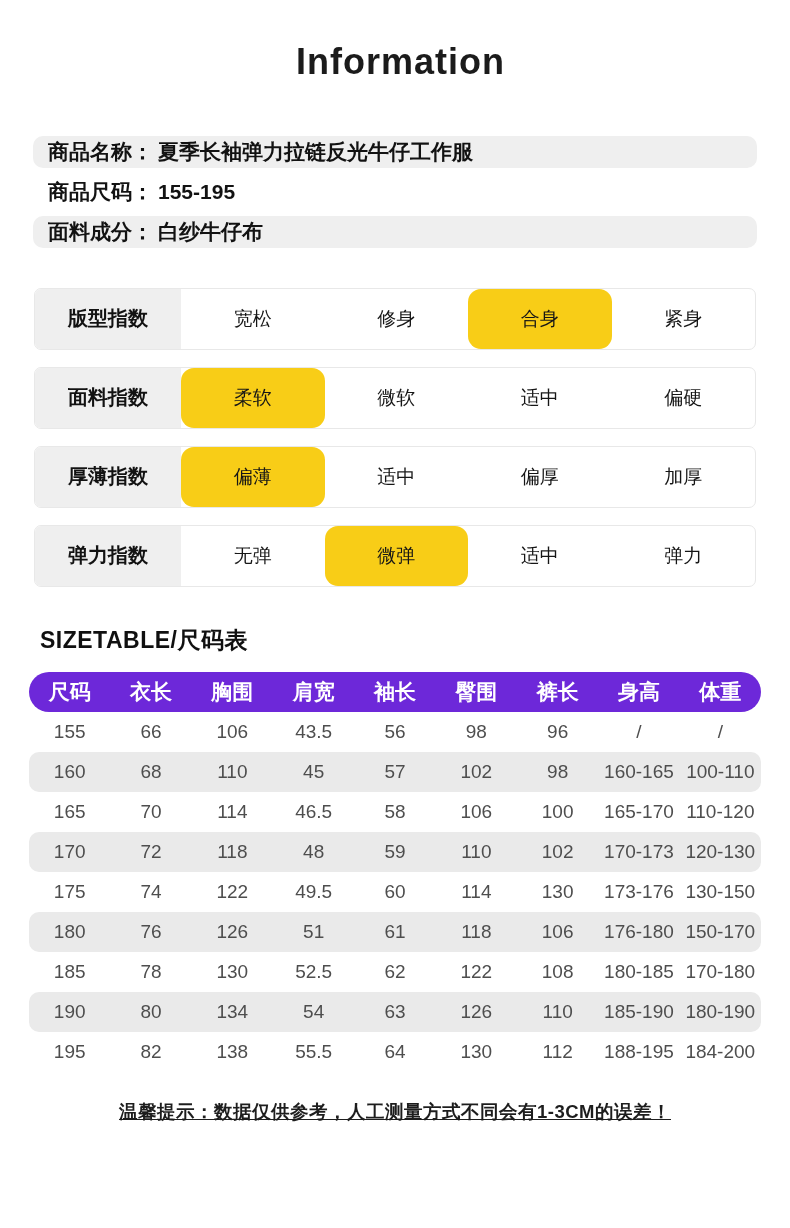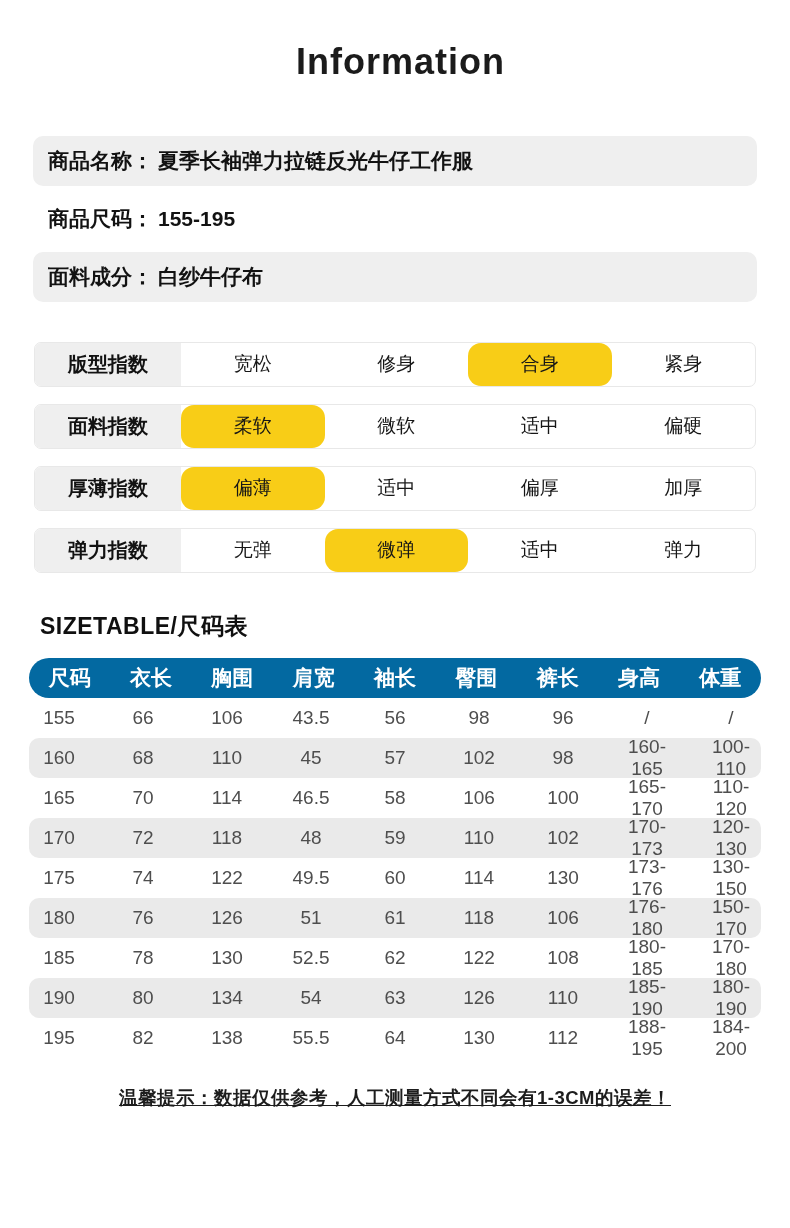--- a/index.html
+++ b/index.html
@@ -8,53 +8,53 @@
     width: 790px; min-height: 1228px; margin: 0 auto;
     font-family: "Liberation Sans", "DejaVu Sans", sans-serif;
     color: #111;
   }
   .hero { text-align: center; padding-top: 42px; padding-left: 11px; }
   .title-en { font-size: 36px; font-weight: 700; color: #1b1b1b; letter-spacing: 1px; line-height: 1.1; }
   .title-zh { font-size: 57px; font-weight: 700; color: #0d0d0d; margin-top: 14px; letter-spacing: 4px; line-height: 1.1; }
 
   .info-list { margin: 54px 33px 0; }
   .info-row {
-    height: 50px; border-radius: 10px; display: flex; align-items: center;
+    height: 32px; border-radius: 10px; display: flex; align-items: center;
     padding-left: 15px; font-size: 21px; font-weight: 700; color: #121212;
     margin-bottom: 8px; background: #ffffff;
   }
   .info-row.shaded { background: var(--shade, #efefef); }
   .info-value { margin-left: 5px; }
 
   .index-list { margin: 40px 34px 0; }
   .index-row {
-    display: flex; height: 45px; border: 1.5px solid #e8e8e8; border-radius: 7px;
+    display: flex; height: 62px; border: 1.5px solid #e8e8e8; border-radius: 7px;
     margin-bottom: 17px; overflow: hidden; background: #fff; align-items: stretch; margin-top: 12px;
   }
   .index-label {
     flex: 0 0 146px; background: var(--shade, #efefef);
     display: flex; align-items: center; justify-content: center;
     font-size: 20px; font-weight: 700; color: #121212;
   }
   .index-options { flex: 1; display: flex; }
   .index-option {
     flex: 1; display: flex; align-items: center; justify-content: center;
     font-size: 19px; color: #161616;
   }
   .index-option.selected { background: var(--yellow, #f8cd17); border-radius: 13px; }
 
   .sizetable-heading { margin: 38px 0 0 40px; font-size: 23px; font-weight: 700; color: #101010; letter-spacing: 0.5px; }
 
   .size-table { margin: 16px 29px 0; }
   .st-header {
-    display: flex; background: #0369a1; color: #fff; border-radius: 20px;
+    display: flex; background: #6d28d9; color: #fff; border-radius: 20px;
     height: 40px; align-items: center; font-weight: 700; font-size: 21px;
   }
   .st-cell { flex: 1; text-align: center; }
-  .st-row { display: flex; height: 40px; align-items: center; font-size: 19px; color: #4e4e4e; gap: 24px; }
+  .st-row { display: flex; height: 40px; align-items: center; font-size: 19px; color: #4e4e4e; }
   .st-row.alt { background: var(--tableShade, #eaeaea); border-radius: 10px; }
 
   .footer-note {
     margin-top: 27px; text-align: center; font-size: 18.5px; font-weight: 600;
     color: #1d1d1d; letter-spacing: 0.5px; text-decoration: underline;
   }
 </style>
 </head>
 <body>
 

